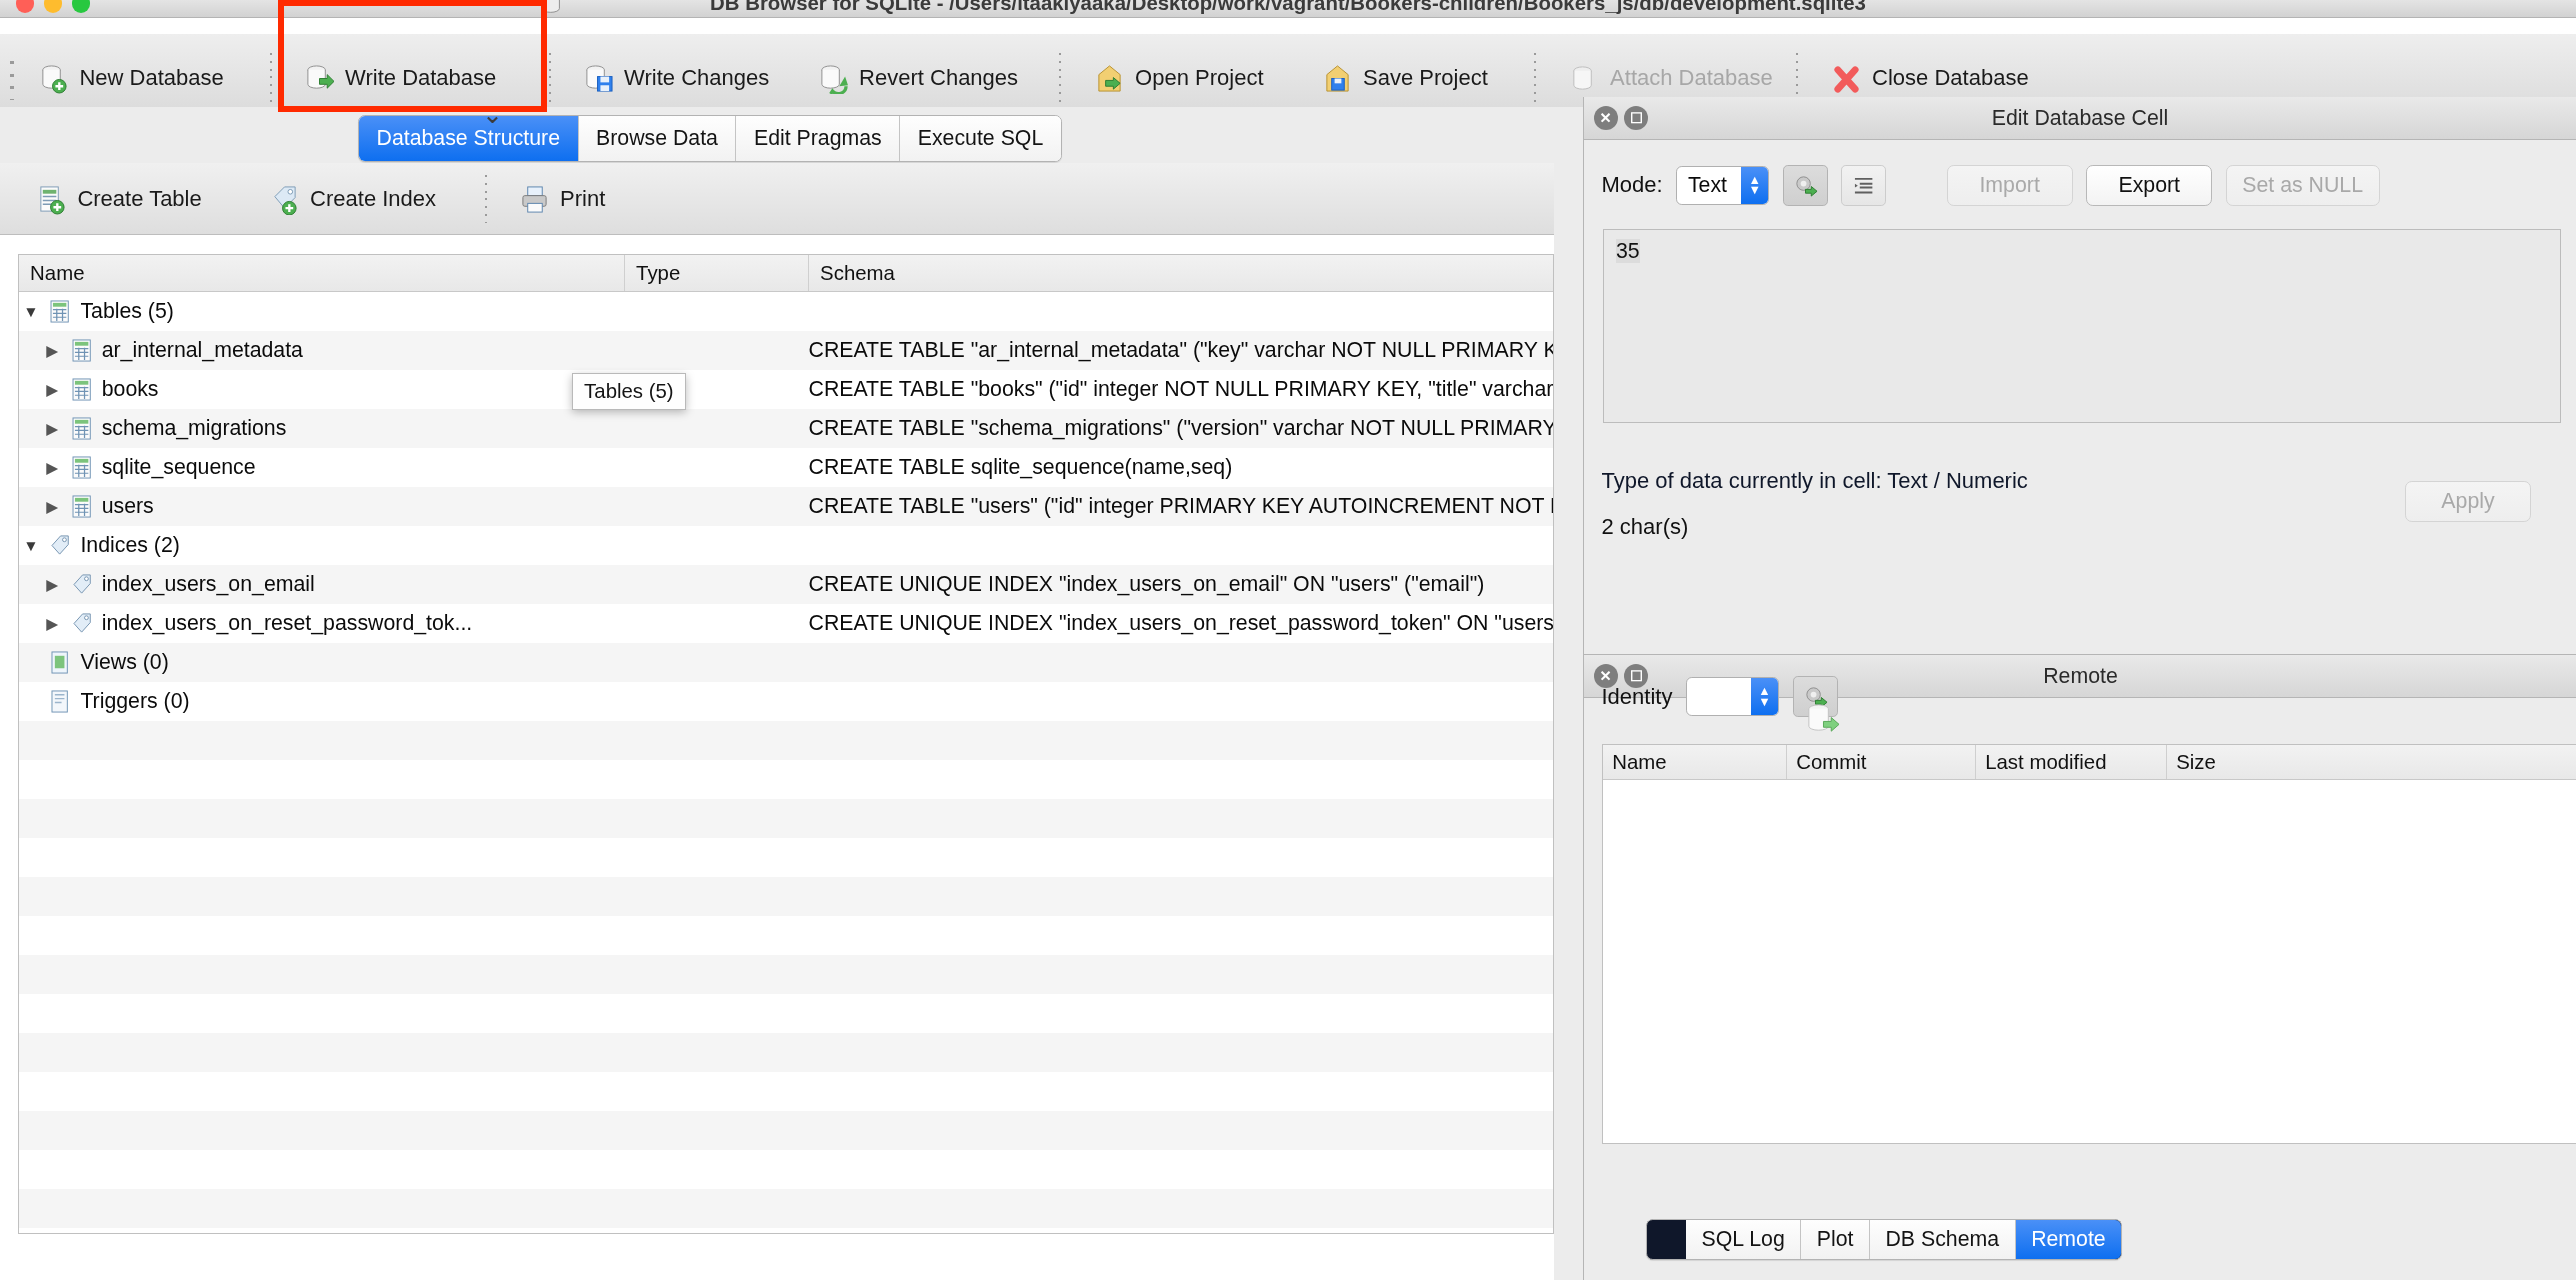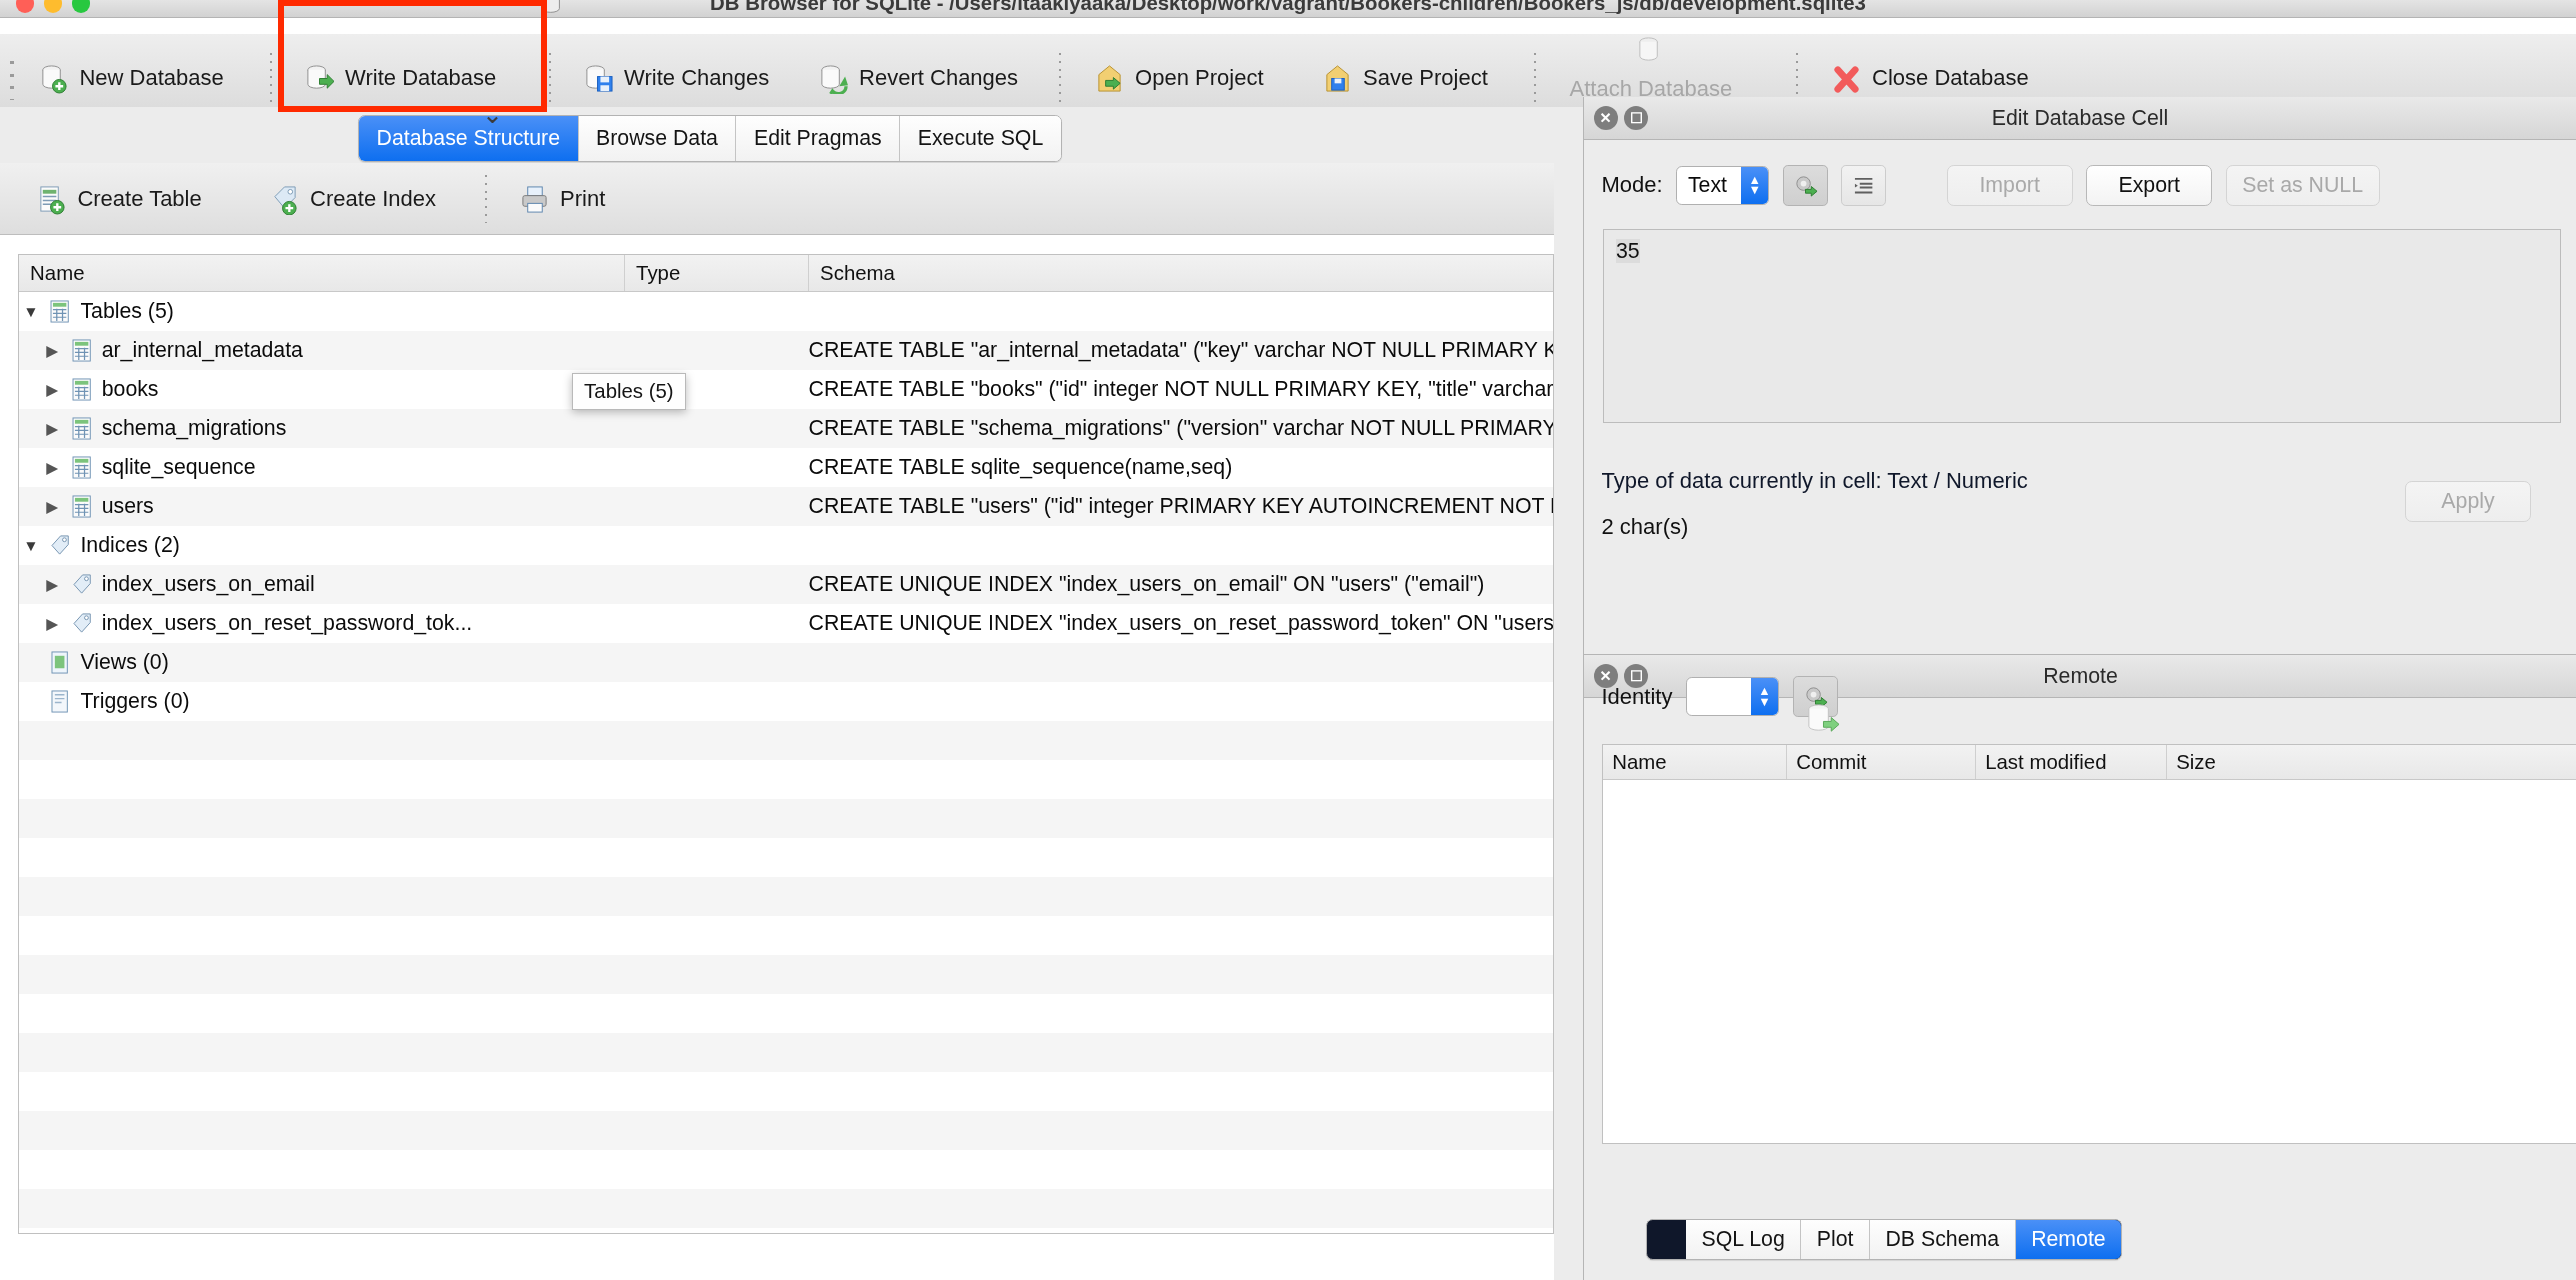--- a/index.html
+++ b/index.html
@@ -345,21 +345,21 @@
         <path d="M4 12 L15 3 L26 12 v17 H4 z" fill="#f2cf72" stroke="#b8912f"></path>
         <rect x="9" y="16" width="13" height="12" fill="#2f80ed" stroke="#1b5fbf"></rect>
         <rect x="12" y="16" width="7" height="5" fill="#e8f1fb"></rect>
       </svg>
     </span>
     <span>Save Project</span>
   </div>
 
   <div class="tb-sep" style="left:1534px;"></div>
 
-  <div class="tb-btn disabled" style="left:1552px;flex-direction:column;">
+  <div class="tb-btn disabled" style="left:1552px;">
     <span class="tb-ico">
       <svg viewBox="0 0 30 32" width="29" height="31">
         <ellipse cx="13" cy="8" rx="9" ry="4" fill="#eeeeee" stroke="#bdbdbd"></ellipse>
         <path d="M4 8 v15 a9 4 0 0 0 18 0 V8" fill="#f6f6f6" stroke="#bdbdbd"></path>
       </svg>
     </span>
     <span>Attach Database</span>
   </div>
 
   <div class="tb-sep" style="left:1796px;"></div>

